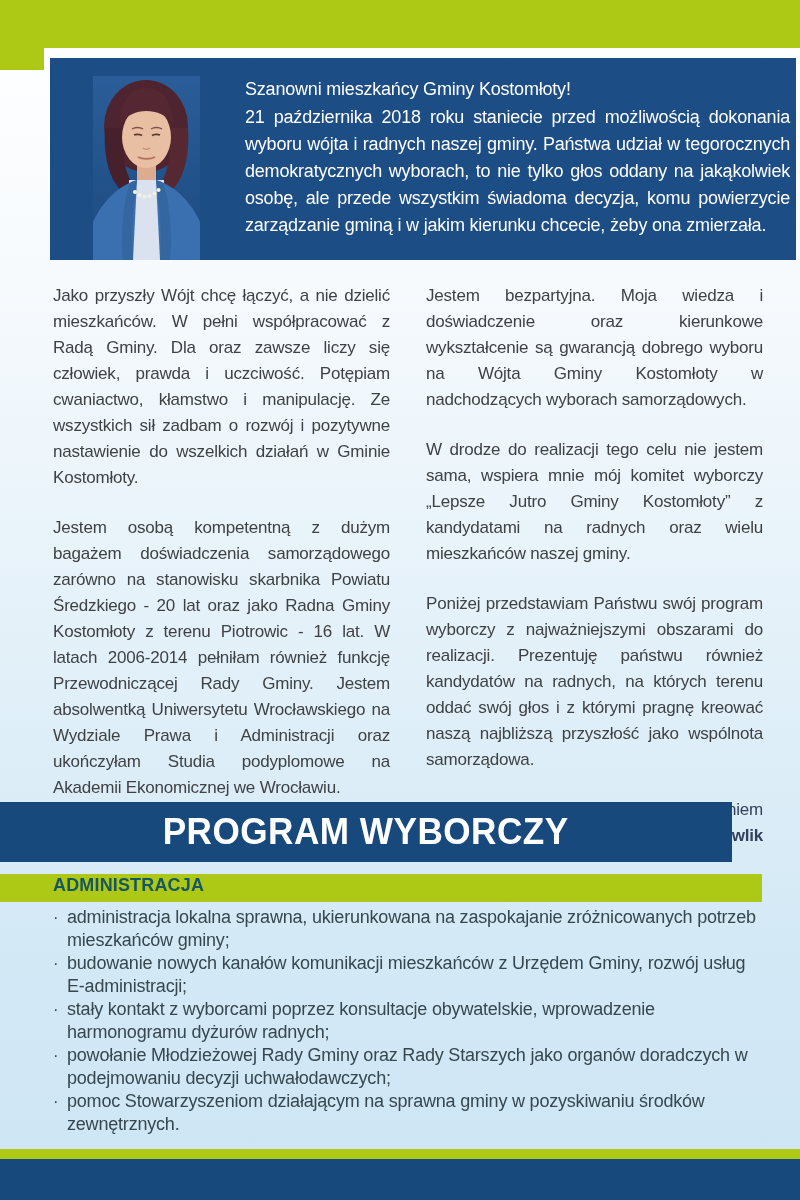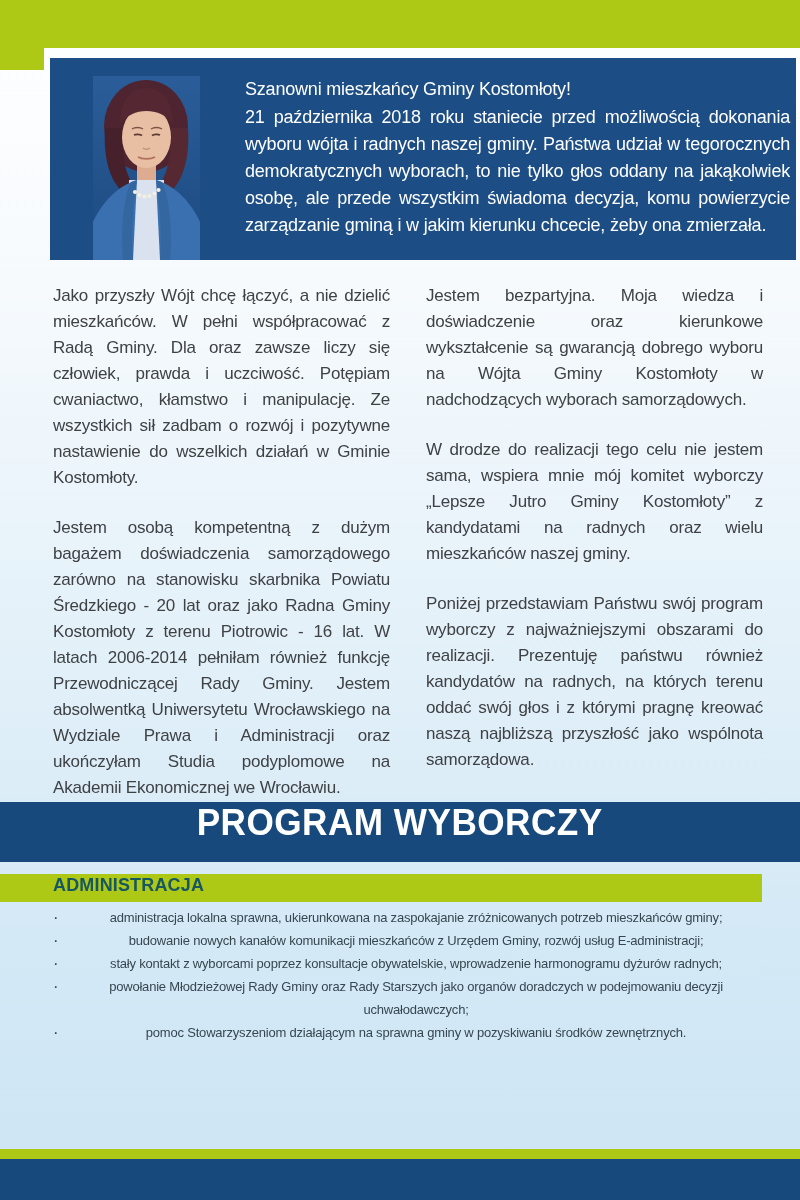--- a/index.html
+++ b/index.html
@@ -22,40 +22,40 @@
   .header-text .message{text-align:justify;}
   
   .columns{position:absolute;left:53px;top:283px;width:710px;display:flex;gap:36px;color:#3f4245;}
   .col{width:337px;}
   .col p{margin:0 0 24px 0;font-size:17px;line-height:26px;text-align:justify;letter-spacing:-0.2px;}
   .signature{margin-top:2px;text-align:right;color:#33415a;}
   .signature p{margin:0;font-size:17px;line-height:26px;text-align:right;}
   .signature .name{font-weight:bold;}
   
   .program-band{
-    position:absolute;left:0;top:802px;width:800px;height:60px;background:#17497d;
-    display:flex;justify-content:center;
+    position:absolute;left:0;top:802px;width:732px;height:60px;background:#17497d;
+    display:flex;align-items:center;justify-content:center;
   }
   .program-band span{
     color:#ffffff;font-size:37px;font-weight:bold;letter-spacing:0.5px;
     transform:scaleX(0.95);display:inline-block;
   }
   
   .section-band{
     position:absolute;left:0;top:874px;width:762px;height:28px;background:#aec816;
     display:flex;align-items:flex-start;
   }
   .section-band span{
     margin-left:53px;color:#175761;font-size:18.5px;font-weight:bold;letter-spacing:0.2px;
     transform:scaleX(0.97);transform-origin:left center;display:inline-block;
   }
   .bullets{position:absolute;left:53px;top:906px;width:712px;margin:0;padding:0;list-style:none;}
   .bullet-item{display:flex;margin:0;color:#36474f;}
   .bullet-item .marker{width:14px;flex:0 0 14px;font-size:16.5px;line-height:23px;}
-  .bullet-item .txt{flex:1;font-size:13px;line-height:23px;letter-spacing:-0.2px;text-align:center;}
+  .bullet-item .txt{flex:1;font-size:18px;line-height:23px;letter-spacing:-0.2px;}
   
   .bottom-green-band{position:absolute;left:0;top:1149px;width:800px;height:10px;background:#aec816;}
   .bottom-navy-band{position:absolute;left:0;top:1159px;width:800px;height:41px;background:#17497d;}
 </style>
 </head>
 <body>
 
 <div class="page">
 
   <div class="top-green-band"></div>

